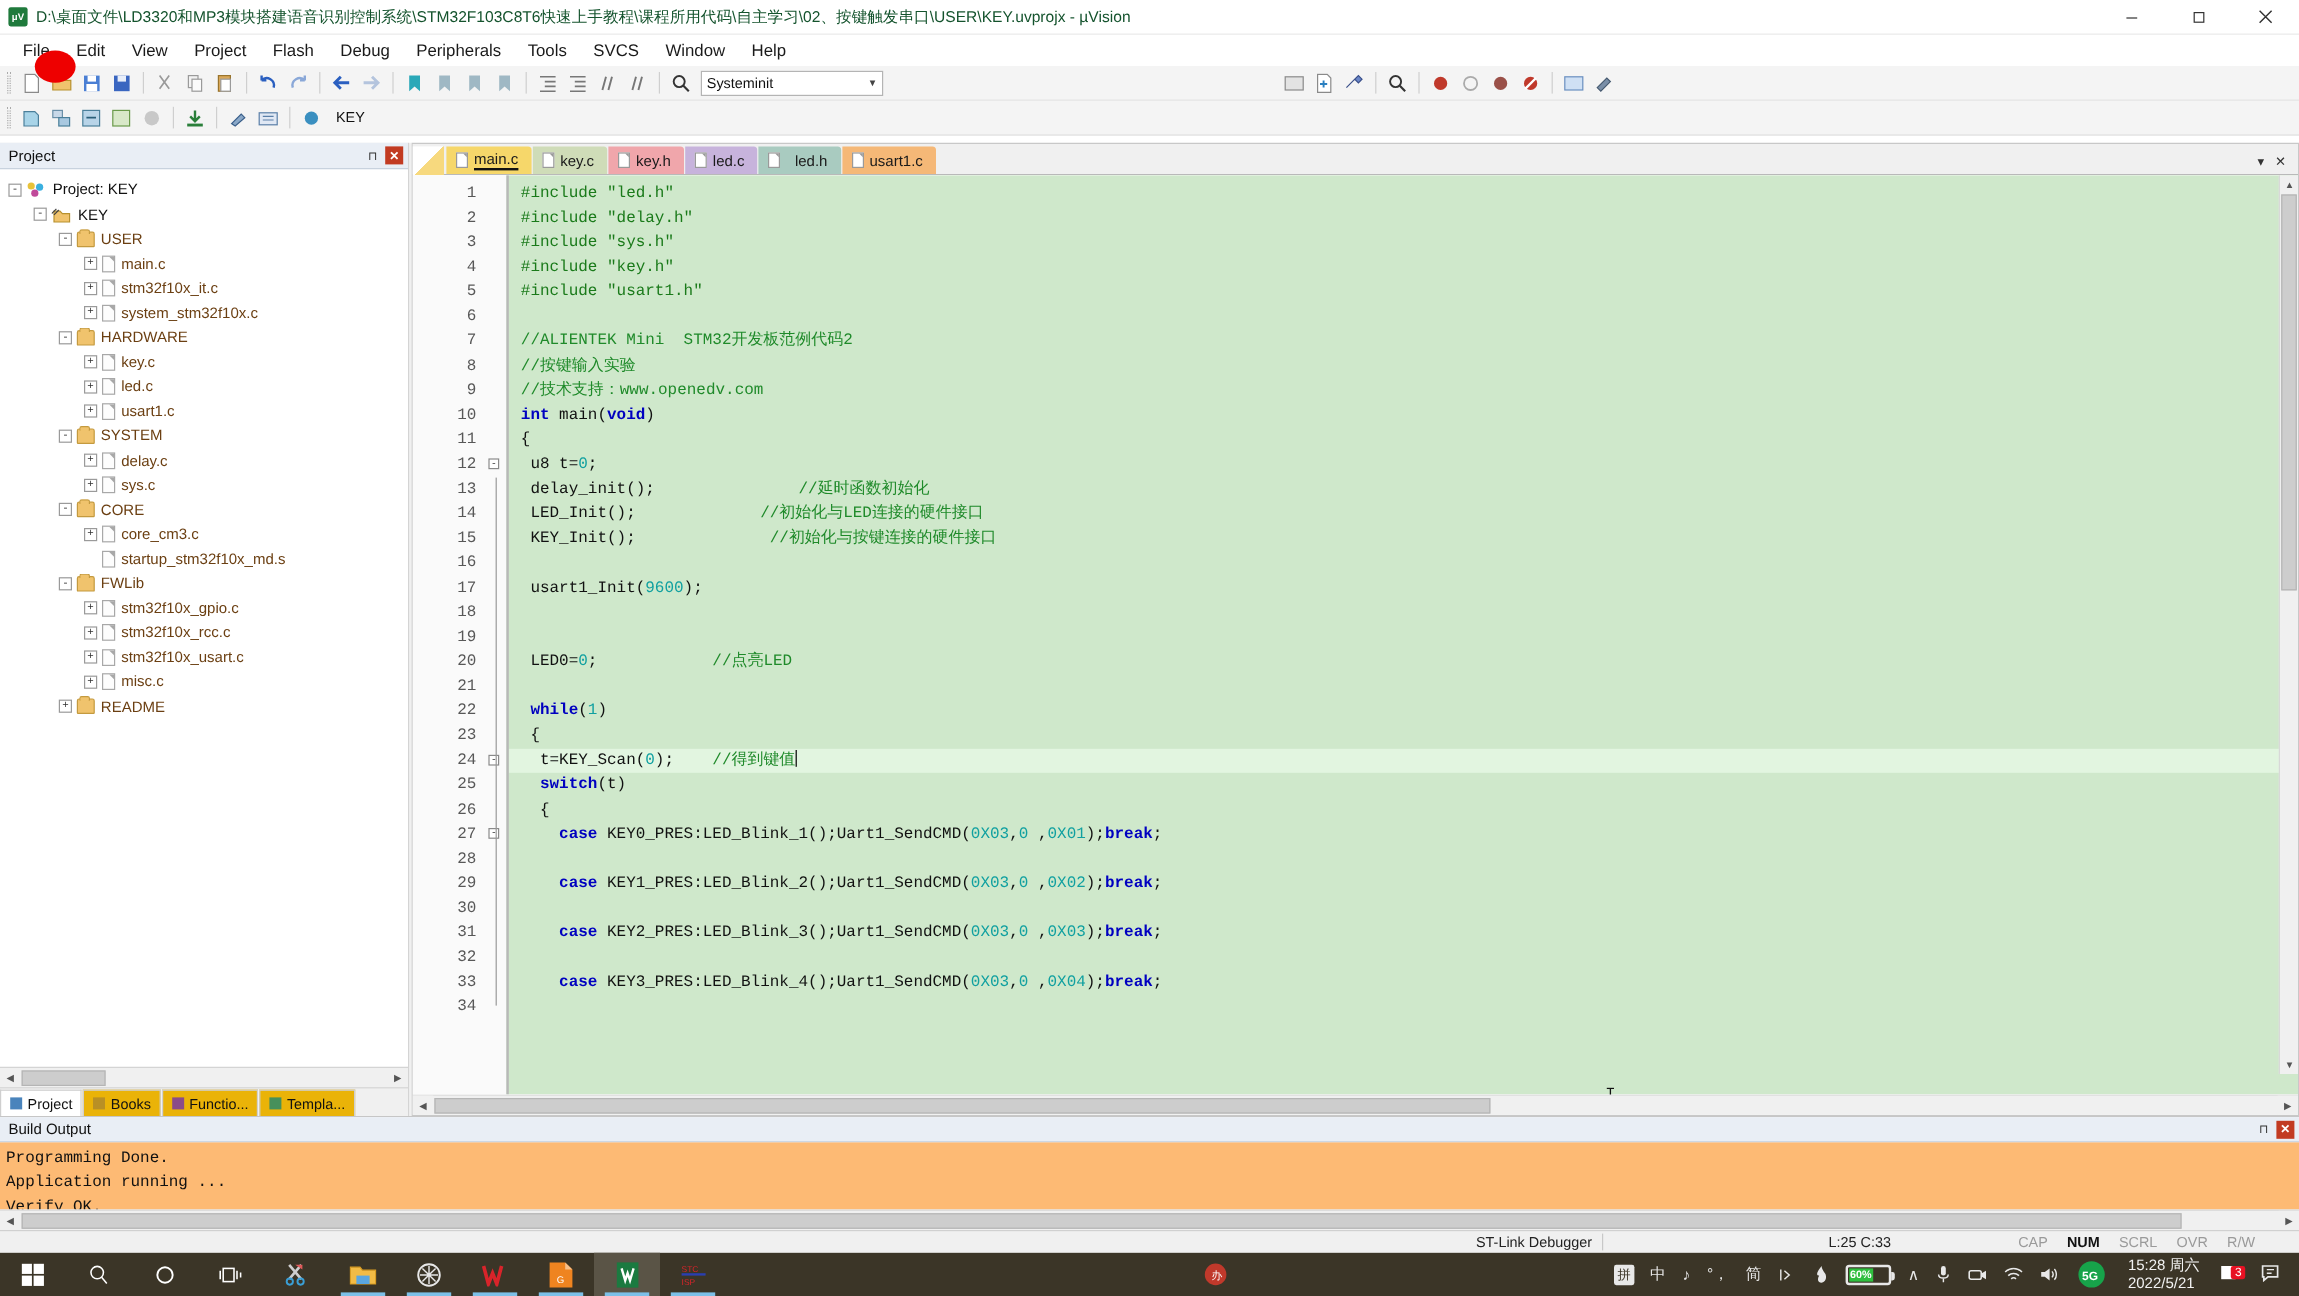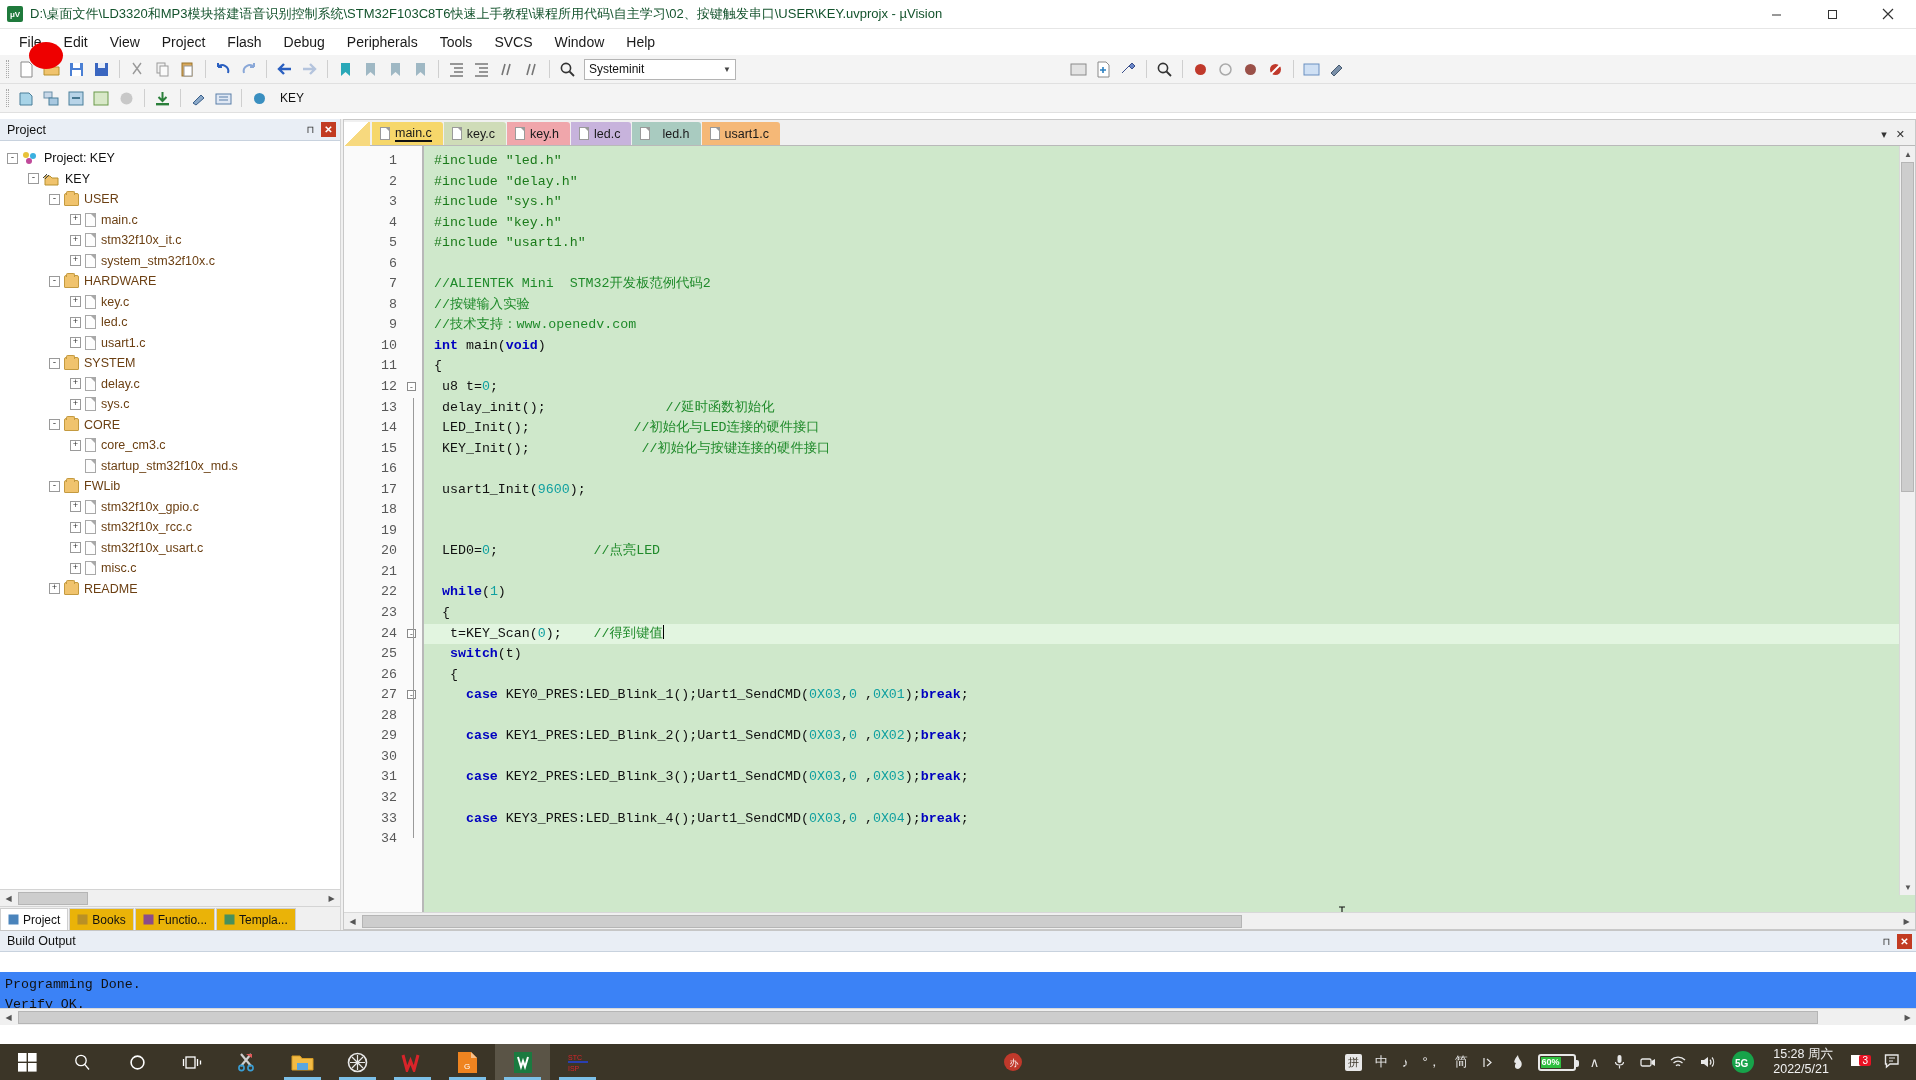--- a/index.html
+++ b/index.html
@@ -173,21 +173,21 @@
   .vs-arrow { width:16px; height:16px; display:flex; align-items:center; justify-content:center;
      font-size:8px; color:#555; }
   .vs-thumb { margin: 0 1px; background:#cdcdcd; border:1px solid #b5b5b5; }
 
   
   .buildpane { position:absolute; left:0; right:0; bottom:55px; height:95px;
      background:#fff; border-top:1px solid #c6c6c6; display:flex; flex-direction:column; }
   .build-header { height:21px; background:#e9eef5; display:flex; align-items:center;
      font-size:12.5px; color:#101010; padding-left:7px; border-bottom:1px solid #c8d2de; }
   .build-body { flex:1; font-family:"Liberation Mono", monospace; font-size:13.3px;
-     color:#111; padding: 3px 0 0 5px; line-height: 20.3px; background:#3b82f6; overflow:hidden;margin-top:20px; }
+     color:#111; padding: 3px 0 0 5px; line-height: 20.3px; background:#fdba74; overflow:hidden; }
   .build-hscroll { height: 17px; background:#f0f0f0; border-top:1px solid #d8d8d8;
      display:flex; align-items:center; }
 
   
   .statusbar { position:absolute; left:0; right:0; bottom:36px; height:19px;
      background:#f0f0f0; border-top:1px solid #d0d0d0; display:flex; align-items:center;
      font-size:12px; color:#222; }
   .sb-cell { padding: 0 8px; white-space:nowrap; }
   .sb-sep { width:1px; height:14px; background:#c8c8c8; }
   .sb-dim { color:#9a9a9a; }
@@ -785,30 +785,41 @@
   <div class="buildpane">
     <div class="build-header">
       <span>Build Output</span>
       <div class="hdr-btns" style="margin-left:auto;display:flex;gap:3px;padding-right:4px;">
         <div class="pin-btn">⊓</div>
         <div class="x-btn">✕</div>
       </div>
     </div>
     <div class="build-body" id="buildbody">
         <div>Programming Done.</div>
+        <div>Application running ...</div>
         <div>Verify OK.</div>
-        <div>Application running ...</div>
       </div>
     <div class="build-hscroll">
       <div class="hs-arrow">◀</div>
       <div class="hs-thumb" style="width:1800px;margin-left:1px;"></div>
       <div class="hs-arrow" style="margin-left:auto;">▶</div>
     </div>
   </div>
 
+  <div class="statusbar">
+    <div class="sb-cell" style="width:1222px;"></div>
+    <div class="sb-cell">ST-Link Debugger</div>
+    <div class="sb-sep"></div>
+    <div class="sb-cell" style="margin-left:180px;">L:25 C:33</div>
+    <div class="sb-cell sb-dim" style="margin-left:90px;">CAP</div>
+    <div class="sb-cell sb-strong">NUM</div>
+    <div class="sb-cell sb-dim">SCRL</div>
+    <div class="sb-cell sb-dim">OVR</div>
+    <div class="sb-cell sb-dim">R/W</div>
+  </div>
 
   <div class="taskbar">
     <div class="tb-item">
       <svg width="19" height="19" viewBox="0 0 19 19">
           <rect x="0" y="0" width="8.6" height="8.6" fill="#fff"></rect>
           <rect x="10" y="0" width="8.6" height="8.6" fill="#fff"></rect>
           <rect x="0" y="10" width="8.6" height="8.6" fill="#fff"></rect>
           <rect x="10" y="10" width="8.6" height="8.6" fill="#fff"></rect>
         </svg>
     </div>

